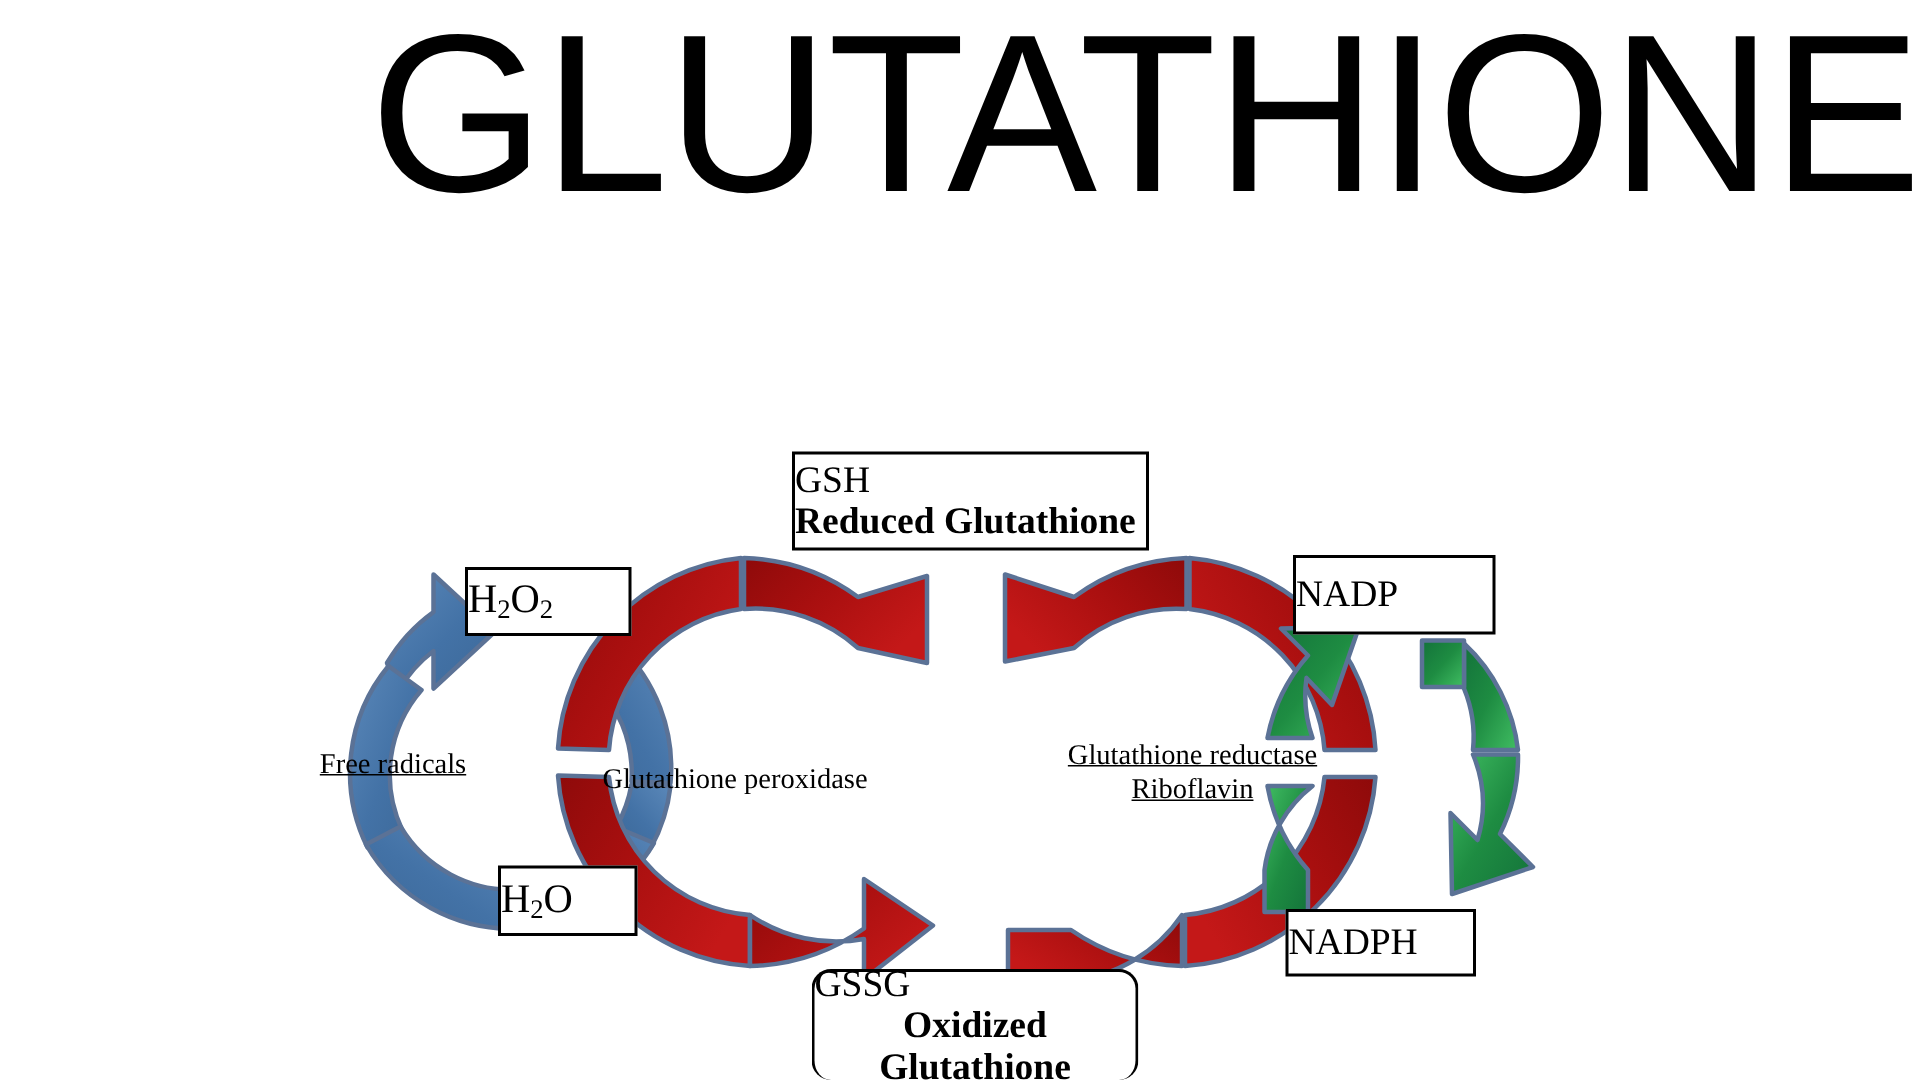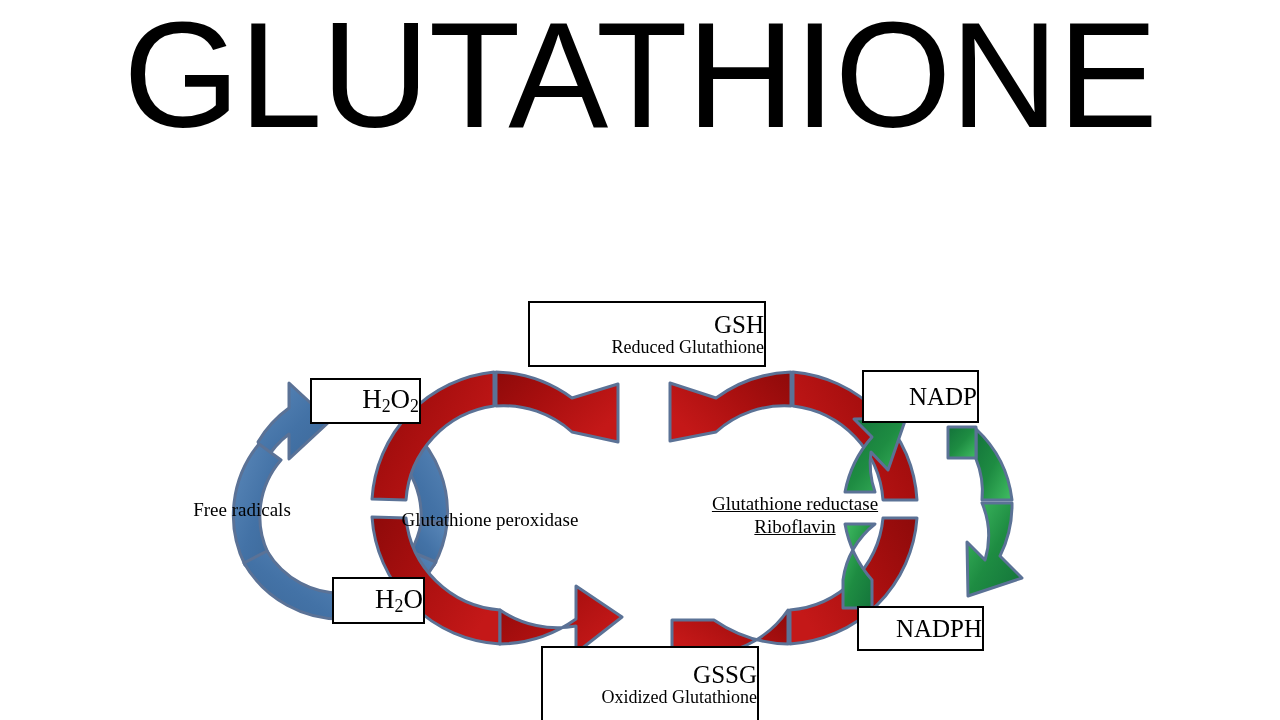--- a/index.html
+++ b/index.html
@@ -15,21 +15,21 @@
     overflow: hidden;
     font-family: "Liberation Serif", serif;
   }
 
   
   #title-block {
     position: absolute;
     left: 0;
     top: 0;
     width: 1280px;
-    text-align: center;
+    text-align: right;
     font-family: "Liberation Sans", sans-serif;
     color: #000000;
     line-height: 0.95;
     letter-spacing: -1px;
   }
   .title-line {
     display: block;
     font-size: 150px;
     font-weight: 400;
     white-space: nowrap;
@@ -52,55 +52,56 @@
   }
 
   
   .node-box {
     position: absolute;
     box-sizing: border-box;
     border: 2px solid #000000;
     background: #ffffff;
     display: flex;
     flex-direction: column;
-    align-items: flex-end;
+    align-items: flex-start;
     justify-content: center;
     font-family: "Liberation Serif", serif;
     color: #000000;
     text-align: center;
   }
   .node-title {
     font-size: 25px;
     line-height: 1.08;
   }
   .node-sub {
-    font-size: 18px;
+    font-size: 25px;
     line-height: 1.1;
+    font-weight: bold;
   }
 
   #box-gsh   { left: 528px; top: 301px; width: 238px; height: 66px; }
-  #box-gssg  { left: 541px; top: 646px; width: 218px; height: 74px; border-bottom: none; }
+  #box-gssg  { left: 541px; top: 646px; width: 218px; height: 74px; border-bottom: none; border-radius: 13px; }
   #box-h2o2  { left: 310px; top: 378px; width: 111px; height: 46px; }
   #box-h2o   { left: 332px; top: 577px; width: 93px;  height: 47px; }
-  #box-nadp  { left: 862px; top: 370px; width: 117px; height: 53px; }
+  #box-nadp  { left: 862px; top: 370px; width: 135px; height: 53px; }
   #box-nadph { left: 857px; top: 606px; width: 127px; height: 45px; }
 
   .formula-text { font-size: 27px; }
   .formula-text sub { font-size: 0.66em; vertical-align: -0.24em; }
 
   
   .plain-label {
     position: absolute;
     font-family: "Liberation Serif", serif;
     color: #000000;
     text-align: center;
     line-height: 1.22;
     white-space: nowrap;
   }
-  #label-free-radicals { left: 172px; top: 498px; width: 140px; font-size: 19px; }
+  #label-free-radicals { left: 192px; top: 498px; width: 140px; font-size: 19px; text-decoration: underline; }
   #label-gpx { left: 380px; top: 508px; width: 220px; font-size: 19px; }
   #label-gr  { left: 685px; top: 492px; width: 220px; font-size: 19px; text-decoration: underline; }
 </style>
 </head>
 <body>
 
 <div id="page">
 
   <div id="title-block">
     <span class="title-line" id="title-line-1">GLUTATHIONE</span>

